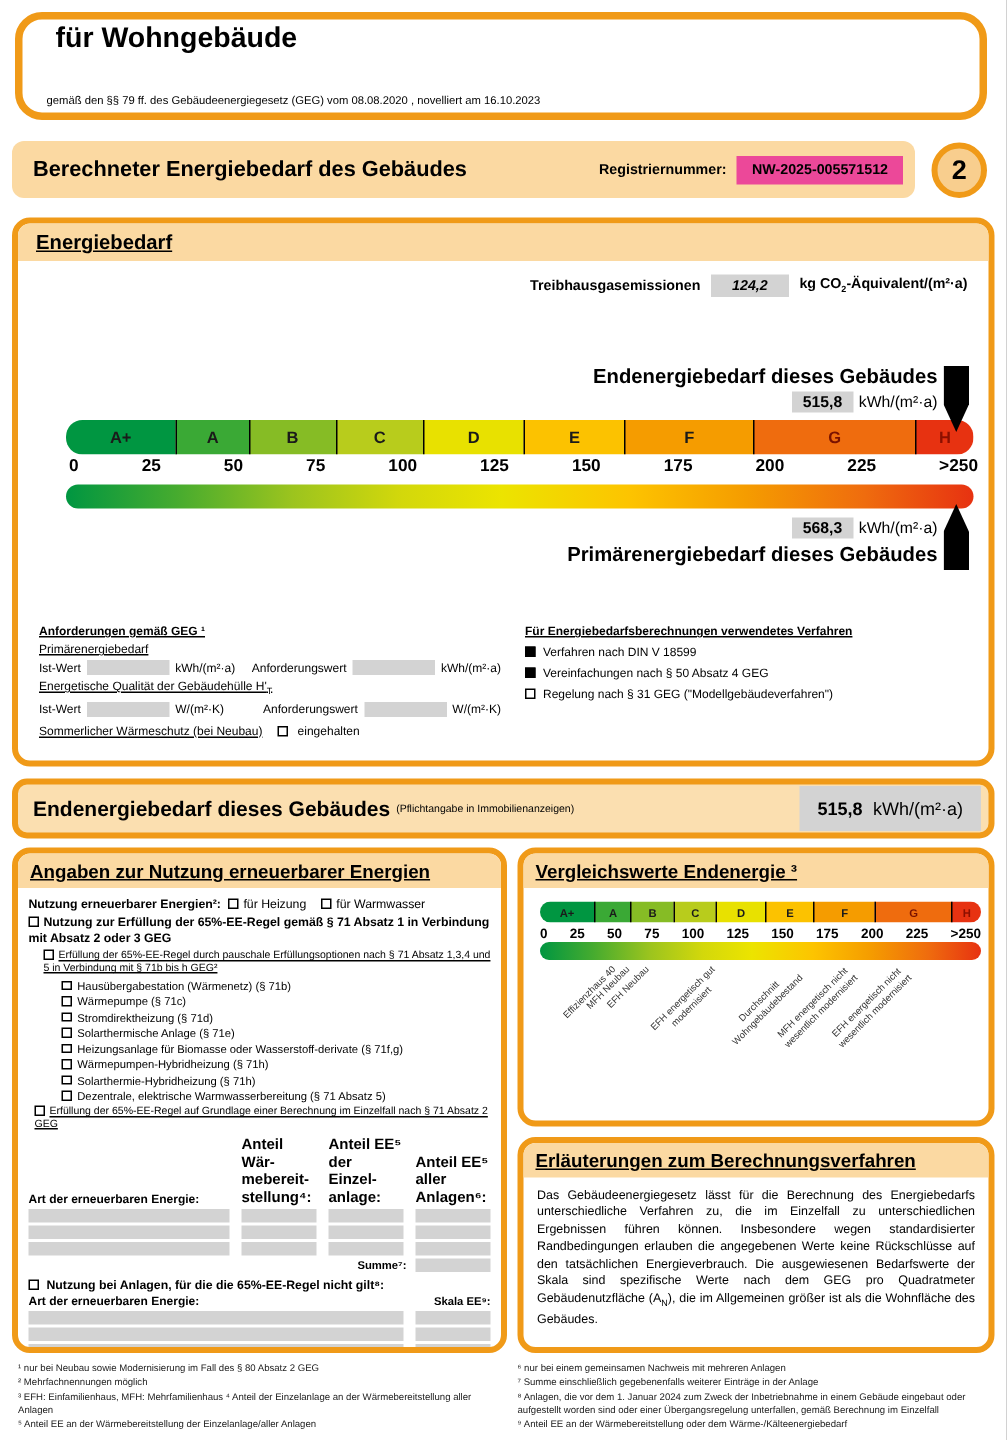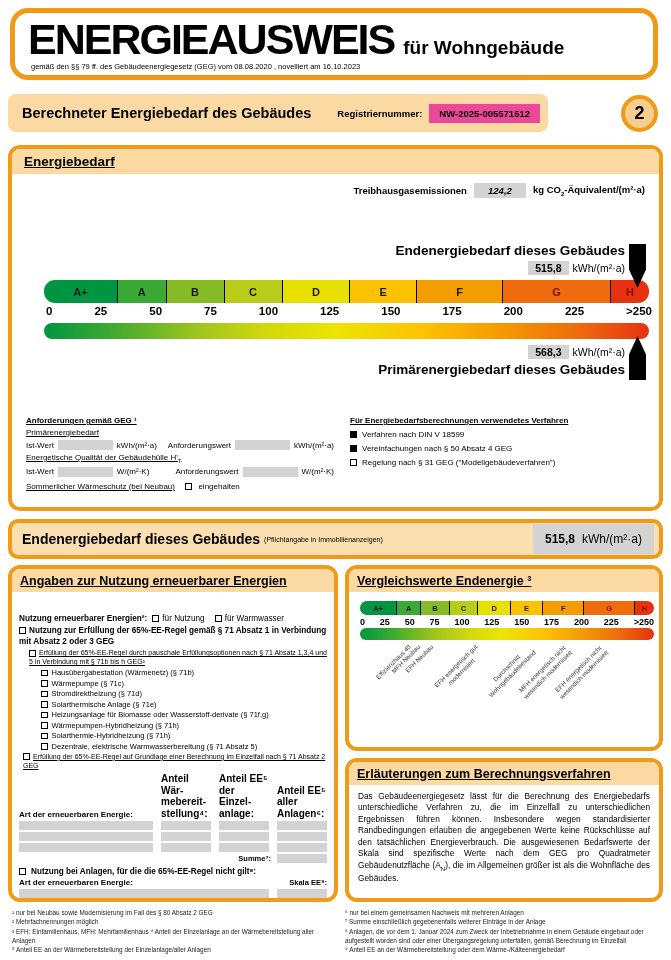--- a/index.html
+++ b/index.html
@@ -16,21 +16,21 @@
   .gray-box{background:var(--gray);}
 
   
   .hdr-box{position:absolute;left:10px;top:8px;width:648px;height:72px;border:5px solid var(--orange);border-radius:18px;background:#fff;}
   .hdr-row{position:absolute;left:13px;top:2px;display:flex;align-items:baseline;white-space:nowrap;}
   .hdr-title{font-size:43px;font-weight:bold;letter-spacing:-2px;}
   .hdr-for{font-size:19px;font-weight:bold;margin-left:9px;}
   .hdr-law{position:absolute;left:16px;bottom:4px;font-size:7.5px;}
 
   
-  .sec-bar{position:absolute;left:8px;top:94px;width:540px;height:38px;background:var(--strip);border-radius:8px;display:flex;align-items:center;}
+  .sec-bar{position:absolute;left:8px;top:94px;width:602px;height:38px;background:var(--strip);border-radius:8px;display:flex;align-items:center;}
   .sec-title{font-size:14.5px;font-weight:bold;margin-left:14px;}
   .reg-group{margin-left:auto;display:flex;align-items:center;gap:7px;margin-right:8px;}
   .reg-label{font-size:9.5px;font-weight:bold;}
   .reg-box{background:#ec4899;font-size:9.5px;font-weight:bold;padding:4px 10px;}
   .page-circle{position:absolute;left:621px;top:95px;width:37px;height:37px;border-radius:50%;border:4px solid var(--orange);background:#F8CE8E;display:flex;align-items:center;justify-content:center;font-size:18px;font-weight:bold;}
 
   
   .panel{position:absolute;border:4px solid var(--orange);border-radius:12px;background:#fff;overflow:hidden;}
   .panel-strip{background:var(--strip);font-weight:bold;display:flex;align-items:center;text-decoration:underline;}
   .main-panel{left:8px;top:145px;width:655px;height:366px;}
@@ -71,21 +71,21 @@
   .banner{position:absolute;left:8px;top:519px;width:655px;height:40px;border:4px solid var(--orange);border-radius:10px;background:var(--banner-bg);display:flex;align-items:center;}
   .banner-title{font-size:14px;font-weight:bold;margin-left:10px;}
   .banner-note{font-size:7px;margin-left:4px;}
   .banner-value{margin-left:auto;margin-right:5px;background:var(--gray);height:30px;display:flex;align-items:center;gap:7px;padding:0 12px;font-size:12px;}
   .banner-value .num{font-weight:bold;}
 
   
   .ee-panel{left:8px;top:565px;width:330px;height:337px;}
   .strip-sub{height:23px;font-size:12.5px;padding-left:8px;}
   .ee-content{padding:4px 7px 0 7px;font-size:8px;}
-  .ln1{display:flex;align-items:center;gap:5px;font-size:8.2px;margin-top:18px;}
+  .ln1{display:flex;align-items:center;gap:5px;font-size:8.2px;margin-top:2px;}
   .opt{display:inline-flex;align-items:center;gap:3px;}
   .ln2{margin-top:3px;font-size:8.2px;font-weight:bold;line-height:1.3;}
   .ln2 .cb{margin-right:3px;}
   .pauschal{margin:2px 0 0 10px;font-size:7px;line-height:1.25;}
   .opt-list{margin-left:22px;margin-top:1px;}
   .opt-item{display:flex;align-items:center;gap:4px;font-size:7.5px;margin:1.5px 0;}
   .opt-item .cb{width:6.5px;height:6.5px;}
   .einzel{margin:2px 0 0 4px;font-size:7px;line-height:1.25;}
   .ee-table{margin-top:3px;}
   .ee-thead{display:flex;align-items:flex-end;}
@@ -125,21 +125,20 @@
   .fn-left{left:12px;width:318px;}
   .fn-right{left:345px;width:318px;}
 </style>
 </head>
 <body>
 
 <div class="page">
 
   <div class="hdr-box">
     <div class="hdr-row">
-      <span class="hdr-title">ENERGIEAUSWEIS</span>
       <span class="hdr-for">für Wohngebäude</span>
     </div>
     <div class="hdr-law">gemäß den §§ 79 ff. des Gebäudeenergiegesetz (GEG) vom 08.08.2020 , novelliert am 16.10.2023</div>
   </div>
 
   <div class="sec-bar">
     <span class="sec-title">Berechneter Energiebedarf des Gebäudes</span>
     <span class="reg-group">
       <span class="reg-label">Registriernummer:</span>
       <span class="reg-box">NW-2025-005571512</span>
@@ -287,21 +286,21 @@
   <div class="panel ee-panel">
     <div class="panel-strip strip-sub">Angaben zur Nutzung erneuerbarer Energien</div>
     <div class="ee-content">
 
       <div class="ln1">
         <span class="b">Nutzung erneuerbarer Energien²:</span>
         <span style="display:inline-flex;gap:10px;">
 
             <span class="opt">
               <span class="cb"></span>
-              <span>für Nutzung</span>
+              <span>für Heizung</span>
             </span>
 
             <span class="opt">
               <span class="cb"></span>
               <span>für Warmwasser</span>
             </span>
           </span>
       </div>
 
       <div class="ln2">

